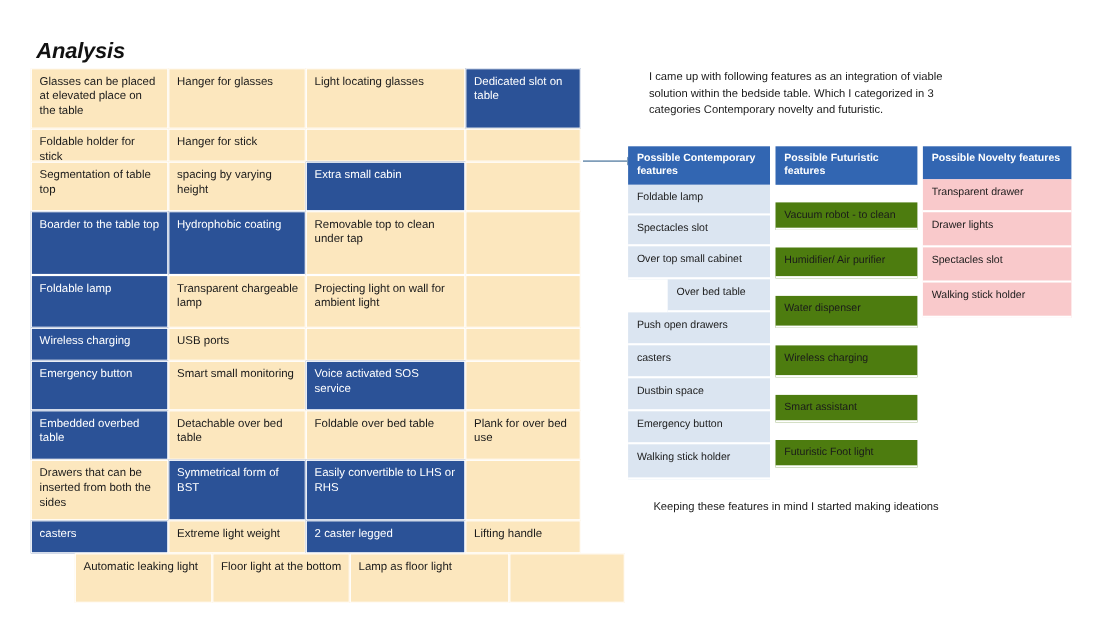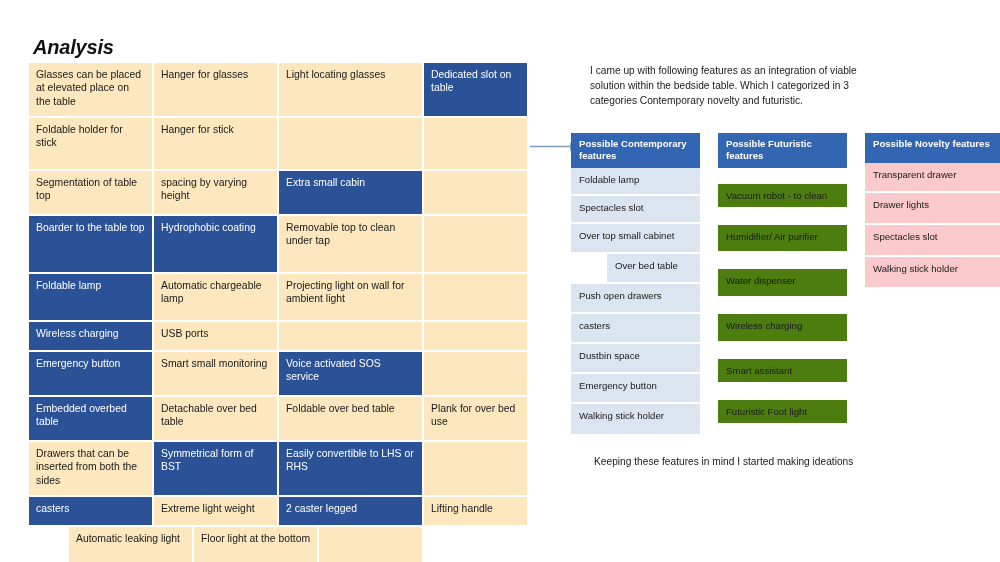--- a/index.html
+++ b/index.html
@@ -75,21 +75,21 @@
     line-height: 1.45;
     color: #1a1a1a;
   }
 
   
   #category-columns {
     position: absolute;
     left: 571px;
     top: 133px;
     display: flex;
-    gap: 18px;
+    gap: 5px;
   }
   .cat-col { width: 129px; }
   .cat-col.wide { width: 135px; }
   .cat-header {
     box-sizing: border-box;
     background: #3266B2;
     color: #ffffff;
     font-size: 9.6px;
     font-weight: bold;
     line-height: 1.3;
@@ -123,41 +123,41 @@
 
 <div id="page-title">Analysis</div>
 
 <div id="analysis-matrix">
     <div class="matrix-row" style="height: 55px;">
       <div class="matrix-cell c0 fill-cream">Glasses can be placed at elevated place on the table</div>
       <div class="matrix-cell c1 fill-cream">Hanger for glasses</div>
       <div class="matrix-cell c2 fill-cream">Light locating glasses</div>
       <div class="matrix-cell c3 fill-blue">Dedicated slot on table</div>
     </div>
-    <div class="matrix-row" style="height: 53px;">
+    <div class="matrix-row" style="height: 30px;">
       <div class="matrix-cell c0 fill-cream">Foldable holder for stick</div>
       <div class="matrix-cell c1 fill-cream">Hanger for stick</div>
       <div class="matrix-cell c2 fill-cream"></div>
       <div class="matrix-cell c3 fill-cream"></div>
     </div>
     <div class="matrix-row" style="height: 45px;">
       <div class="matrix-cell c0 fill-cream">Segmentation of table top</div>
       <div class="matrix-cell c1 fill-cream"> spacing by varying height</div>
       <div class="matrix-cell c2 fill-blue">Extra small cabin</div>
       <div class="matrix-cell c3 fill-cream"></div>
     </div>
     <div class="matrix-row" style="height: 58px;">
       <div class="matrix-cell c0 fill-blue">Boarder to the table top</div>
       <div class="matrix-cell c1 fill-blue">Hydrophobic coating</div>
       <div class="matrix-cell c2 fill-cream">Removable top to clean under tap</div>
       <div class="matrix-cell c3 fill-cream"></div>
     </div>
     <div class="matrix-row" style="height: 48px;">
       <div class="matrix-cell c0 fill-blue">Foldable lamp</div>
-      <div class="matrix-cell c1 fill-cream">Automatic chargeable lamp</div>
+      <div class="matrix-cell c1 fill-cream">Transparent chargeable lamp</div>
       <div class="matrix-cell c2 fill-cream">Projecting light on wall for ambient light</div>
       <div class="matrix-cell c3 fill-cream"></div>
     </div>
     <div class="matrix-row" style="height: 30px;">
       <div class="matrix-cell c0 fill-blue">Wireless charging</div>
       <div class="matrix-cell c1 fill-cream">USB ports</div>
       <div class="matrix-cell c2 fill-cream"></div>
       <div class="matrix-cell c3 fill-cream"></div>
     </div>
     <div class="matrix-row" style="height: 45px;">
@@ -180,20 +180,21 @@
     </div>
     <div class="matrix-row" style="height: 30px;">
       <div class="matrix-cell c0 fill-blue">casters</div>
       <div class="matrix-cell c1 fill-cream">Extreme light weight</div>
       <div class="matrix-cell c2 fill-blue">2 caster legged</div>
       <div class="matrix-cell c3 fill-cream">Lifting handle</div>
     </div>
     <div class="matrix-row" style="height: 45px; margin-left: 40px;">
       <div class="matrix-cell c0 fill-cream">Automatic leaking light</div>
       <div class="matrix-cell c1 fill-cream">Floor light at the bottom</div>
+      <div class="matrix-cell c2 fill-cream">Lamp as floor light</div>
       <div class="matrix-cell c3 fill-cream"></div>
     </div>
   </div>
 
 <svg id="flow-arrow" viewBox="0 0 48 11">
   <line x1="0" y1="5.5" x2="40" y2="5.5" stroke="#7F9DB9" stroke-width="1.6"></line>
   <polygon points="40,1.5 47,5.5 40,9.5" fill="#7F9DB9"></polygon>
 </svg>
 
 <div id="intro-text">I came up with following features as an integration of viable solution within the bedside table. Which I categorized in 3 categories Contemporary novelty and futuristic.</div>

